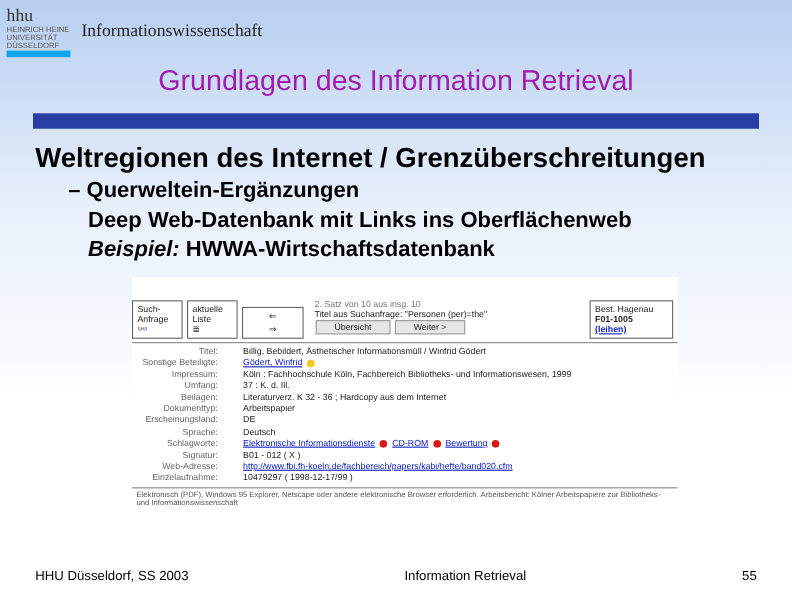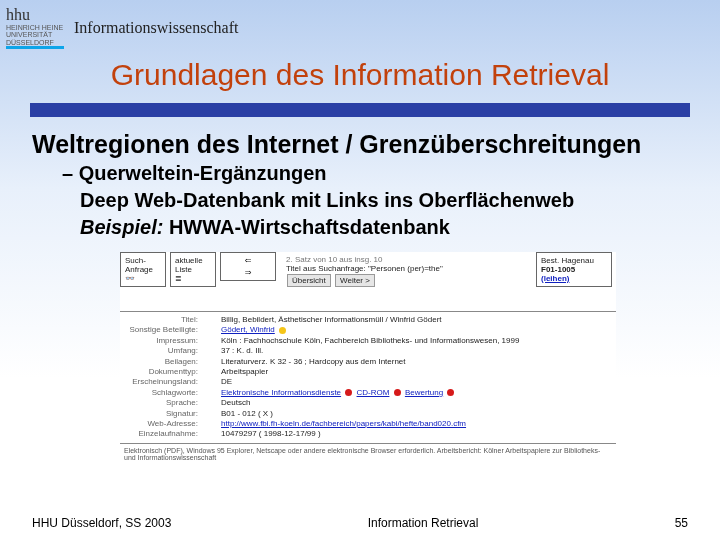--- a/index.html
+++ b/index.html
@@ -18,42 +18,42 @@
     display: flex;
     align-items: center;
     gap: 10px;
   }
   .hhu-logo {
     width: 58px;
     height: 38px;
     font-size: 7px;
     line-height: 1.1;
     color: #555;
-    border-bottom: 3px solid #0ea5e9;
+    border-bottom: 6px solid #0ea5e9;
     padding-bottom: 2px;
   }
   .hhu-logo .sig {
     font-family: "Brush Script MT", cursive;
     font-size: 16px;
     color: #333;
     display: block;
   }
   .dept {
     font-family: Georgia, serif;
     font-size: 16px;
     color: #222;
   }
   .title {
     position: absolute;
     top: 58px;
     left: 0;
     width: 100%;
     text-align: center;
-    font-size: 30px;
-    color: #c2410c;
+    font-size: 26px;
+    color: #a21caf;
   }
   .blue-bar {
     position: absolute;
     top: 103px;
     left: 30px;
     width: 660px;
     height: 14px;
     background: #2a3fa5;
   }
   .subtitle {
@@ -78,39 +78,39 @@
     top: 252px;
     left: 120px;
     width: 496px;
     height: 230px;
     background: #fff;
     font-size: 8px;
     color: #222;
   }
   .fig-top {
     display: flex;
-    align-items: flex-start;
+    align-items: flex-end;
     height: 56px;
   }
   .fig-box {
     border: 1px solid #666;
     padding: 3px 4px;
     font-size: 8px;
     margin-right: 4px;
     display: flex;
     flex-direction: column;
     justify-content: space-around;
   }
   .fig-box.small { width: 36px; }
   .fig-arrows { width: 46px; align-items: center; justify-content: center; gap:3px; }
   .fig-mid { flex: 1; font-size: 8px; padding: 3px 6px; }
   .fig-mid .muted { color: #777; }
   .fig-mid .btn {
     display:inline-block;
-    background:#e6e6e6;border:1px solid #999;padding:1px 4px;margin:1px;font-size:8px;
+    background:#e6e6e6;border:1px solid #999;padding:1px 16px;margin:1px;font-size:8px;
   }
   .fig-right { width: 66px; font-size: 8px; }
   .fig-right a { color: #1020c0; font-weight: bold; }
   hr.thin { border: none; border-top: 1px solid #888; margin: 3px 0; }
   .record { font-size: 8px; line-height: 1.3; }
   .record .row { display: flex; gap: 17px; }
   .record .lab { width: 78px; text-align: right; color: #666; padding-right: 6px; }
   .record .val { flex: 1; }
   .record a { color: #1020c0; text-decoration: underline; }
   .dot { display:inline-block;width:7px;height:7px;border-radius:50%;vertical-align:middle;margin:0 2px; }
@@ -208,32 +208,32 @@
       </div>
     <div class="row">
         <div class="lab">Dokumenttyp:</div>
         <div class="val">Arbeitspapier</div>
       </div>
     <div class="row">
         <div class="lab">Erscheinungsland:</div>
         <div class="val">DE</div>
       </div>
     <div class="row">
+        <div class="lab">Sprache:</div>
+        <div class="val">Deutsch</div>
+      </div>
+    <div class="row">
         <div class="lab">Schlagworte:</div>
         <div class="val">
       <a href="#">Elektronische Informationsdienste</a> <span class="dot r"></span>
       <a href="#">CD-ROM</a> <span class="dot r"></span>
       <a href="#">Bewertung</a> <span class="dot r"></span>
     </div>
       </div>
     <div class="row">
-        <div class="lab">Sprache:</div>
-        <div class="val">Deutsch</div>
-      </div>
-    <div class="row">
         <div class="lab">Signatur:</div>
         <div class="val">B01 - 012 ( X )</div>
       </div>
     <div class="row">
         <div class="lab">Web-Adresse:</div>
         <div class="val"><a href="#">http://www.fbi.fh-koeln.de/fachbereich/papers/kabi/hefte/band020.cfm</a></div>
       </div>
     <div class="row">
         <div class="lab">Einzelaufnahme:</div>
         <div class="val">10479297 ( 1998-12-17/99 )</div>

